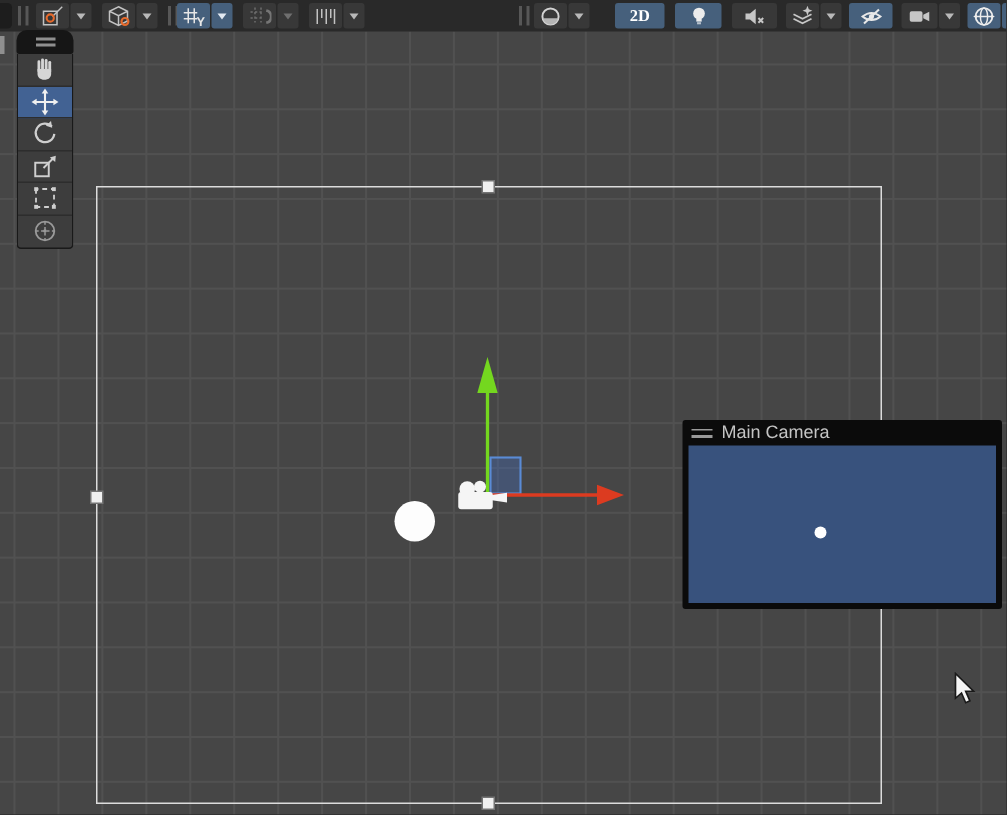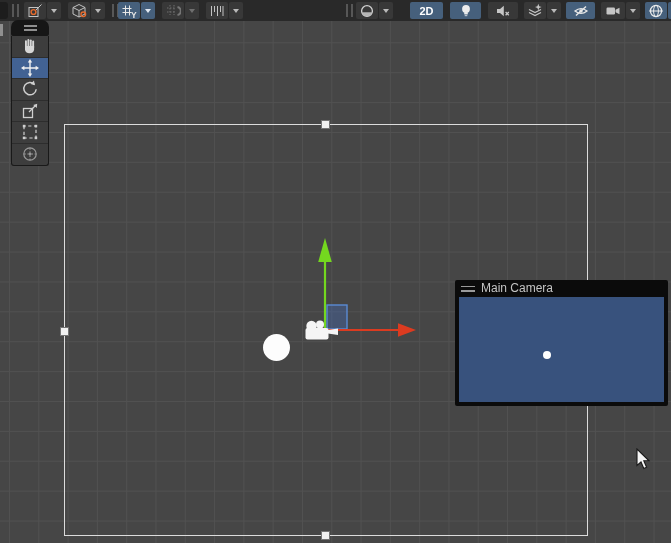--- a/index.html
+++ b/index.html
@@ -14,21 +14,21 @@
   .tb-btn{height:17px;background:#383838;border:none;border-radius:2px;display:flex;
     align-items:center;justify-content:center;padding:0;cursor:default;}
   .tb-btn.icon{width:22px;}
   .tb-btn.arrow{width:14px;}
   .tb-btn.active{background:#46607c;}
   .tb-btn.dim svg{opacity:.55;}
   .dd{width:0;height:0;border-left:3.5px solid transparent;border-right:3.5px solid transparent;border-top:4.5px solid #b9b9b9;}
   .dim .dd{border-top-color:#6f6f6f;}
   .active .dd{border-top-color:#e2e9f2;}
   .btn-2d{position:absolute;top:2px;height:17px;border:none;border-radius:2px;background:#46607c;
-    color:#fff;font-weight:bold;font-size:11px;font-family:Liberation Sans, sans-serif;padding:0;}
+    color:#fff;font-weight:bold;font-size:11px;font-family:Liberation Serif, serif;padding:0;}
 
   
   .scene{position:absolute;left:0;top:21px;width:671px;height:522px;background:#464646;
     background-image:linear-gradient(to right,#515151 1px,transparent 1px),
                      linear-gradient(to bottom,#515151 1px,transparent 1px);
     background-size:29.3px 29.9px;background-position:9px 21.3px;padding-left:40px;}
   .edge-sliver{position:absolute;left:0;top:3px;width:3px;height:12px;background:#8f8f8f;}
 
   .sel-frame{position:absolute;left:64px;top:103px;width:522px;height:410px;border:1px solid #dcdcdc;}
   .handle{position:absolute;width:7px;height:7px;background:#f0f0f0;box-shadow:0 0 0 1px #747474;}

